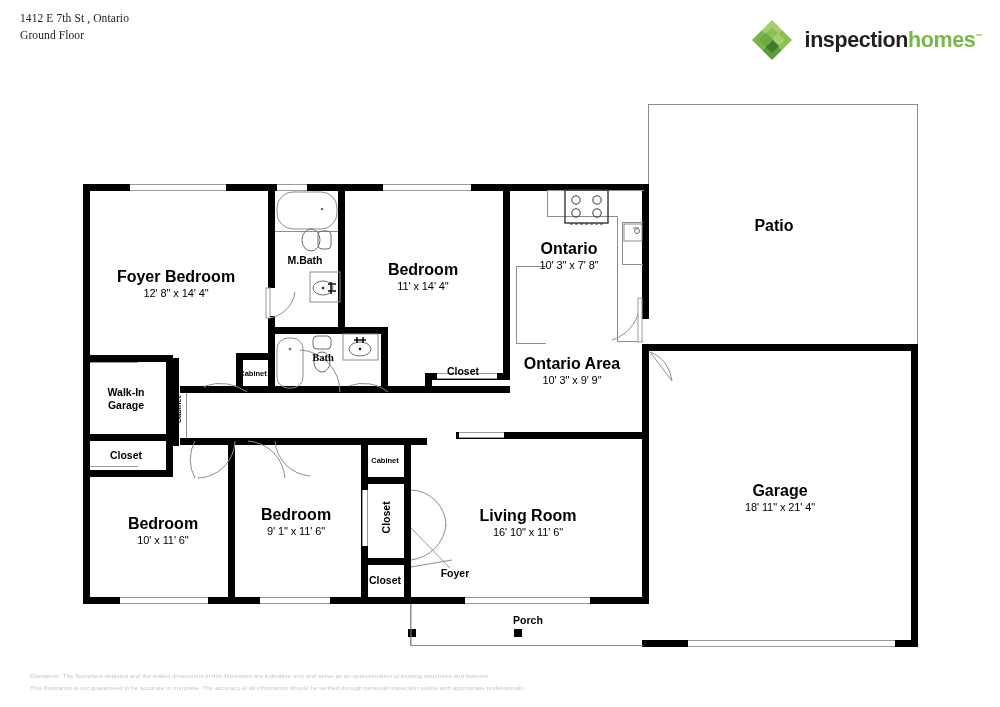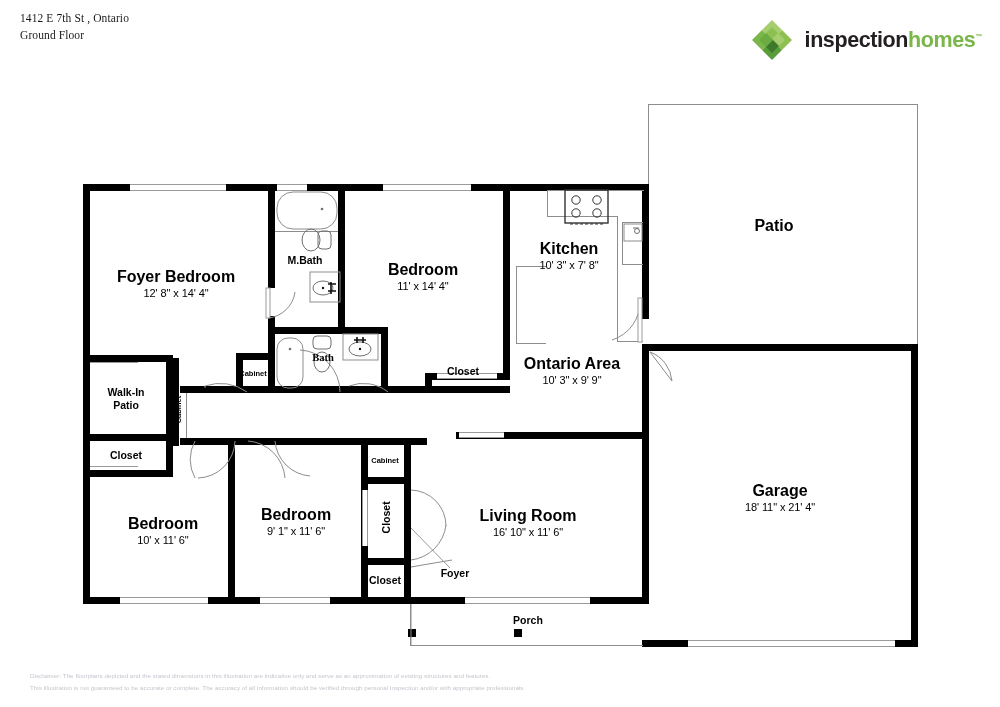--- a/index.html
+++ b/index.html
@@ -263,40 +263,40 @@
     <div class="lbl sm" style="left:323px; top:352px;font-family:Liberation Serif, serif;">
       <div class="nm">Bath</div>
     </div>
 
     <div class="lbl" style="left:423px; top:260px;">
       <div class="nm">Bedroom</div>
       <div class="dim">11' x 14' 4"</div>
     </div>
 
     <div class="lbl" style="left:569px; top:239px;">
-      <div class="nm">Kitchen</div>
+      <div class="nm">Ontario</div>
       <div class="dim">10' 3" x 7' 8"</div>
     </div>
 
     <div class="lbl" style="left:572px; top:354px;">
       <div class="nm">Ontario Area</div>
       <div class="dim">10' 3" x 9' 9"</div>
     </div>
 
     <div class="lbl" style="left:774px; top:216px;">
       <div class="nm">Patio</div>
     </div>
 
     <div class="lbl" style="left:780px; top:481px;text-align:center;">
       <div class="nm">Garage</div>
       <div class="dim">18' 11" x 21' 4"</div>
     </div>
 
     <div class="lbl sm" style="left:126px; top:386px;">
-      <div class="nm" style="white-space:normal; width:64px;">Walk-In Patio</div>
+      <div class="nm" style="white-space:normal; width:64px;">Walk-In Garage</div>
     </div>
 
     <div class="lbl sm" style="left:126px; top:449px;">
       <div class="nm">Closet</div>
     </div>
 
     <div class="lbl" style="left:163px; top:514px;">
       <div class="nm">Bedroom</div>
       <div class="dim">10' x 11' 6"</div>
     </div>

